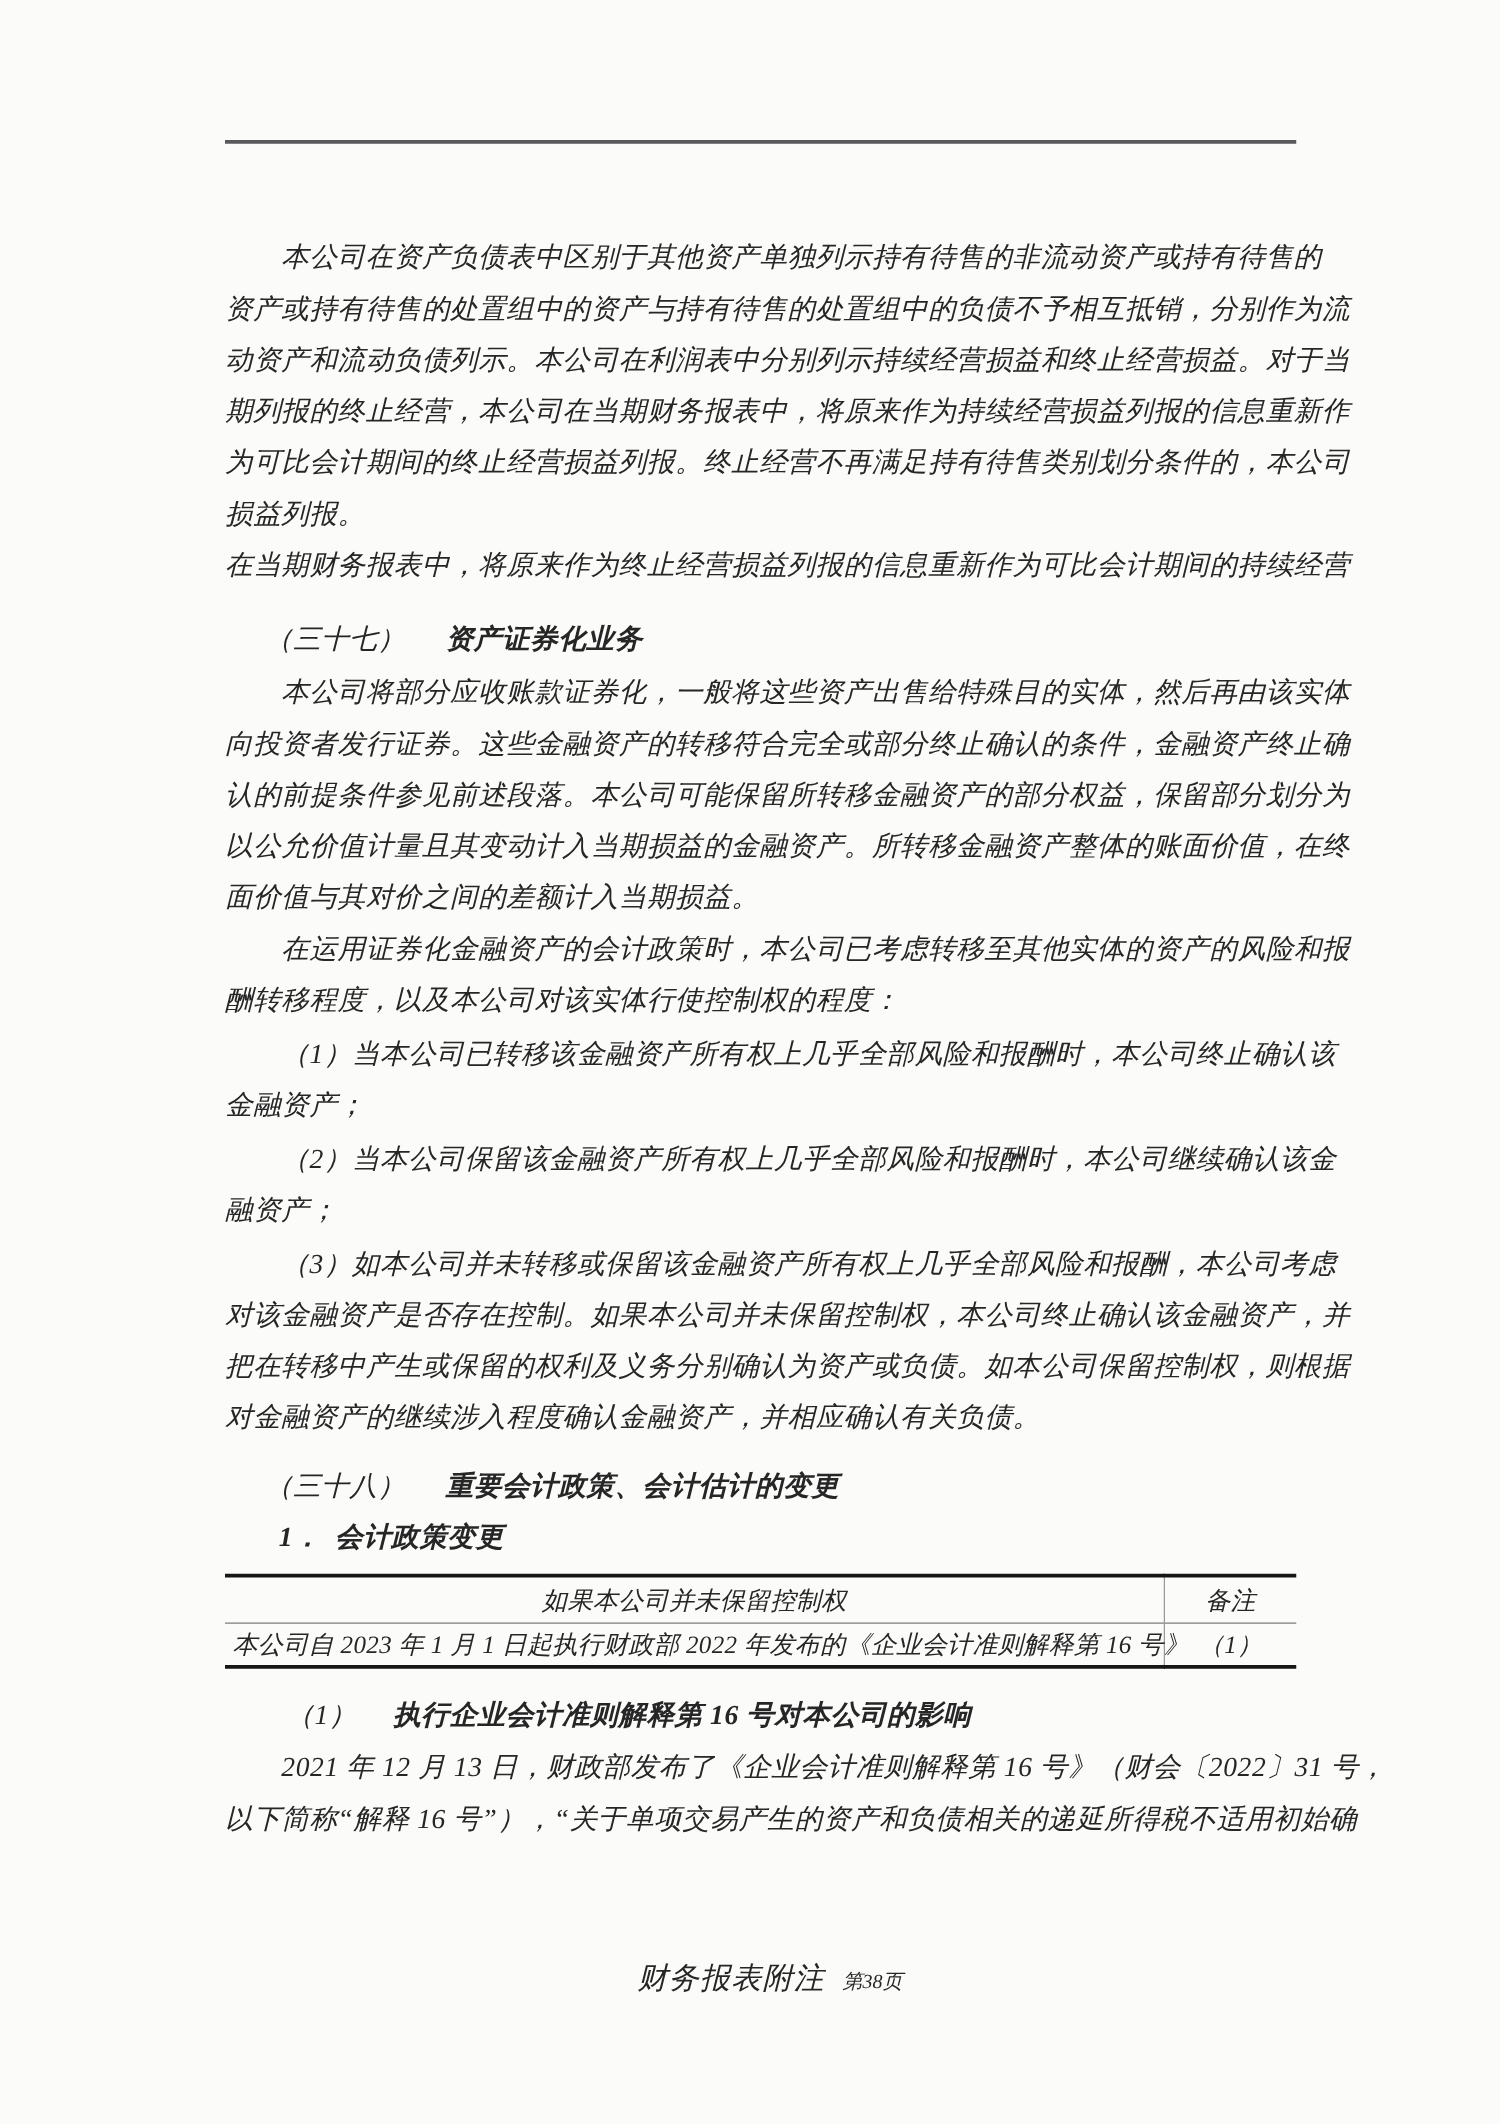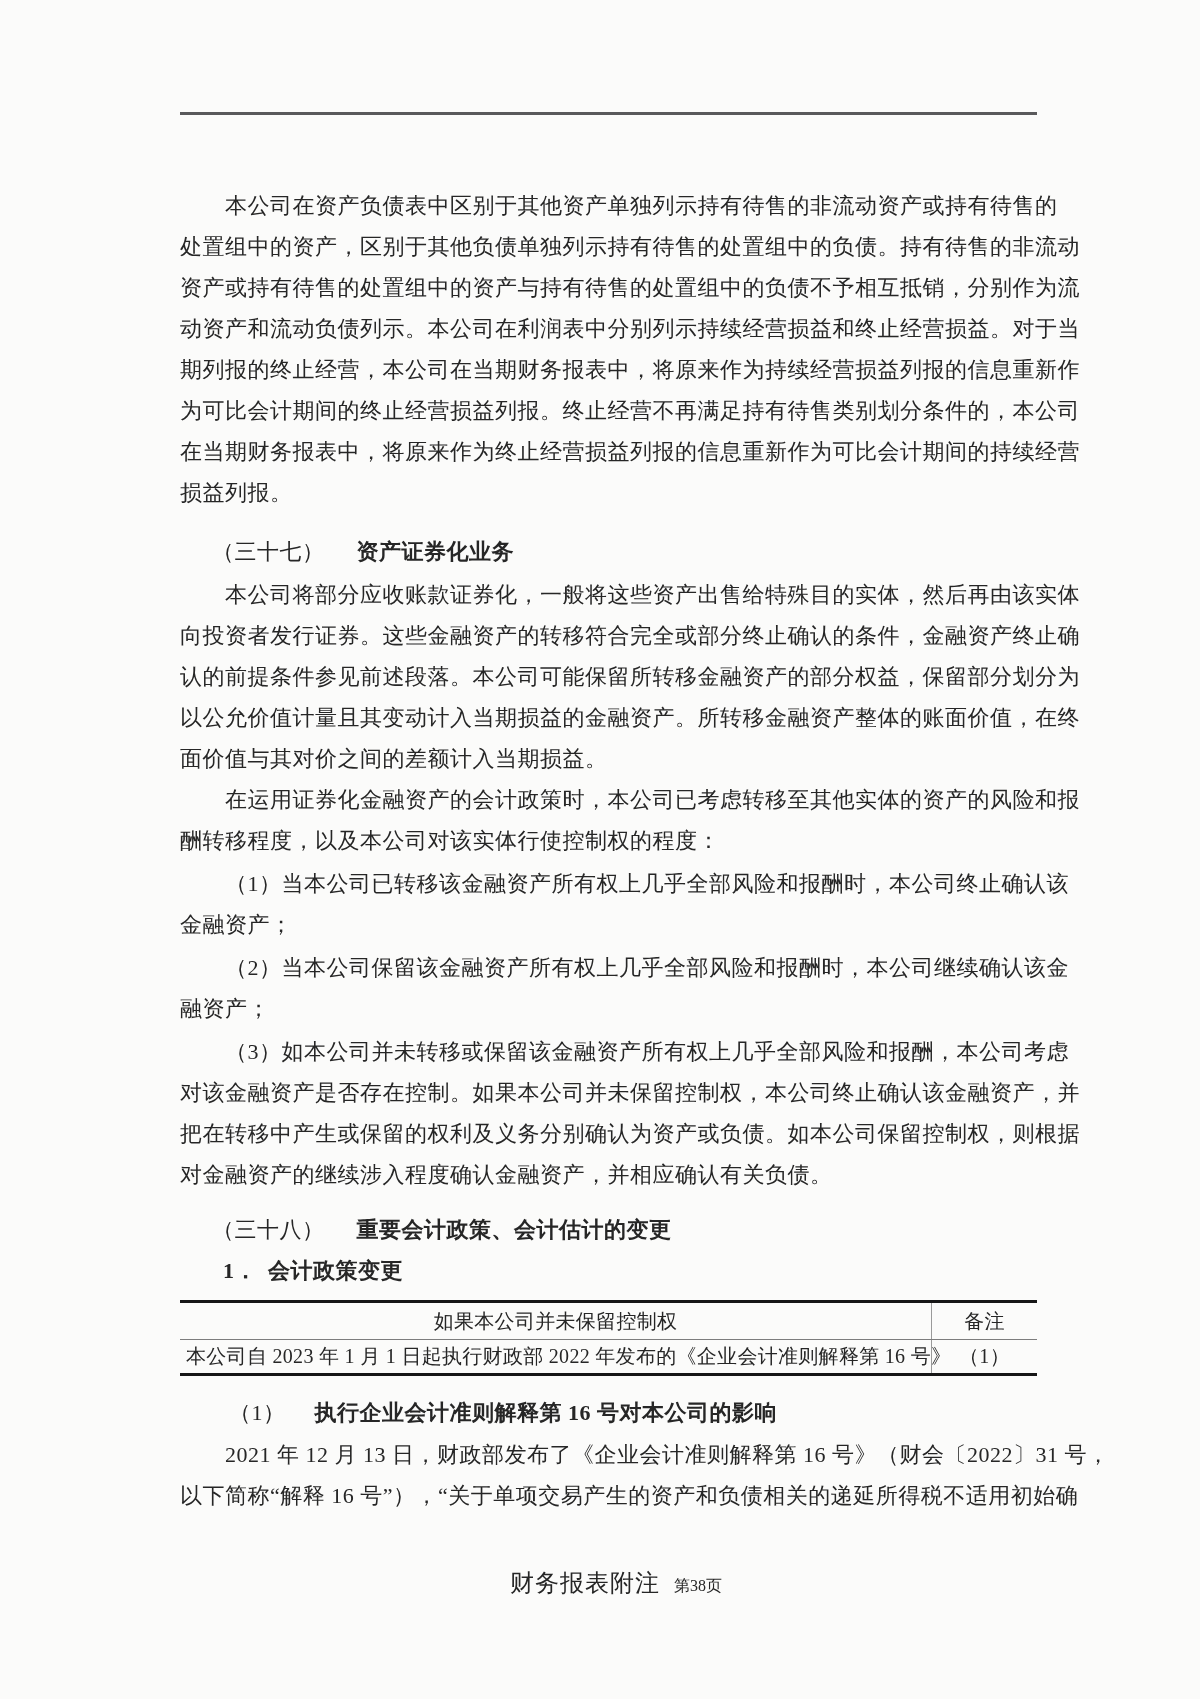--- a/index.html
+++ b/index.html
@@ -3,21 +3,21 @@
 <meta charset="utf-8">
 <style>
   html,body{margin:0;padding:0;}
   body{
     width:1200px;height:1699px;
     background:#fbfbfa;
     font-family:"Liberation Serif","DejaVu Serif",serif;
     color:#262626;
     overflow:hidden;
   }
-  .page{position:relative;width:1200px;height:1699px;}
+  .page{position:relative;width:1200px;height:1699px;font-style:italic;}
   .content{
     position:absolute;left:180px;top:0;width:857px;
   }
   .rule{
     margin-top:112px;height:3px;background:#59595b;
   }
   .ln{
     font-size:22px;line-height:41px;height:41px;
     letter-spacing:0.5px;white-space:nowrap;
   }
@@ -65,27 +65,26 @@
 </head>
 <body>
 
 <div class="page">
   <div class="content">
 
     <div class="rule"></div>
 
     <div>
       <div class="ln ind mt70">本公司在资产负债表中区别于其他资产单独列示持有待售的非流动资产或持有待售的</div>
-      <div class="ln">处置组中的资产，区别于其他负债单独列示持有待售的处置组中的负债。持有待售的非流动</div>
       <div class="ln">资产或持有待售的处置组中的资产与持有待售的处置组中的负债不予相互抵销，分别作为流</div>
       <div class="ln">动资产和流动负债列示。本公司在利润表中分别列示持续经营损益和终止经营损益。对于当</div>
       <div class="ln">期列报的终止经营，本公司在当期财务报表中，将原来作为持续经营损益列报的信息重新作</div>
       <div class="ln">为可比会计期间的终止经营损益列报。终止经营不再满足持有待售类别划分条件的，本公司</div>
+      <div class="ln">损益列报。</div>
       <div class="ln">在当期财务报表中，将原来作为终止经营损益列报的信息重新作为可比会计期间的持续经营</div>
-      <div class="ln">损益列报。</div>
     </div>
 
     <div class="heading h-sec">
       <span class="num">（三十七）</span>
       <span class="ttl">资产证券化业务</span>
     </div>
 
     <div>
       <div class="ln ind mt2">本公司将部分应收账款证券化，一般将这些资产出售给特殊目的实体，然后再由该实体</div>
       <div class="ln">向投资者发行证券。这些金融资产的转移符合完全或部分终止确认的条件，金融资产终止确</div>

